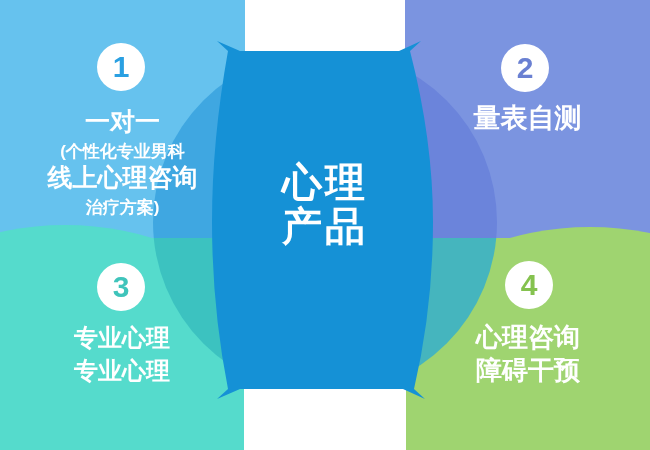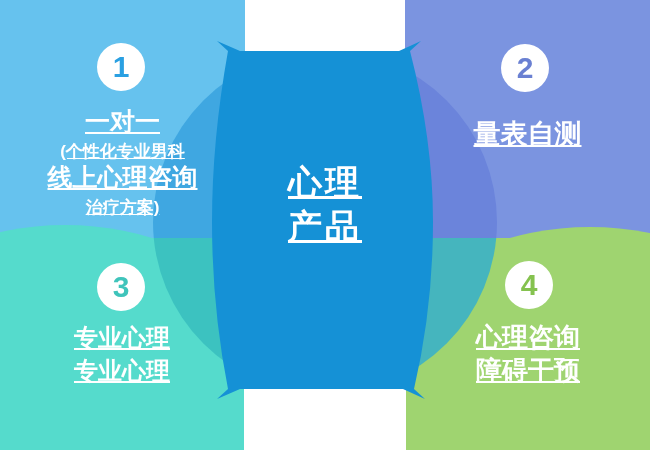--- a/index.html
+++ b/index.html
@@ -27,34 +27,34 @@
   .badge{
     position:absolute;width:48px;height:48px;border-radius:50%;background:#ffffff;
     display:flex;align-items:center;justify-content:center;
     font-size:30px;font-weight:bold;
   }
   #b1{left:97px;top:43px;}
   #b2{left:501px;top:44px;}
   #b3{left:97px;top:263px;}
   #b4{left:505px;top:261px;}
   .tblock{position:absolute;color:#ffffff;font-weight:bold;text-align:center;}
-  .tblock .line{display:block;text-decoration:underline;}
+  .tblock .line{display:block;}
   #t1{left:0;top:106px;width:245px;}
   #t1 .title{font-size:25px;line-height:31px;}
   #t1 .note{font-size:17px;line-height:21px;margin-top:4px;}
   #t2{left:405px;top:102px;width:245px;}
-  #t2 .title{font-size:27px;line-height:32px;margin-top:16px;}
+  #t2 .title{font-size:27px;line-height:32px;}
   #t2 .note{font-size:17px;line-height:22px;margin-top:2px;}
   #t3{left:0;top:321px;width:244px;}
   #t3 .title{font-size:24px;line-height:33px;}
   #t4{left:406px;top:321px;width:244px;}
   #t4 .title{font-size:26px;line-height:33px;}
   #tc{
     left:245px;top:160px;width:160px;color:#ffffff;
-    font-size:34px;line-height:44px;letter-spacing:3px;
+    font-size:40px;line-height:44px;letter-spacing:3px;
   }
 </style>
 </head>
 <body>
 
 <div class="stage">
 
   <div class="quad" id="q1" style="background-color: rgb(102, 194, 238);">
     <div class="arc" style="background-color: rgb(63, 167, 225);"></div>
   </div>

